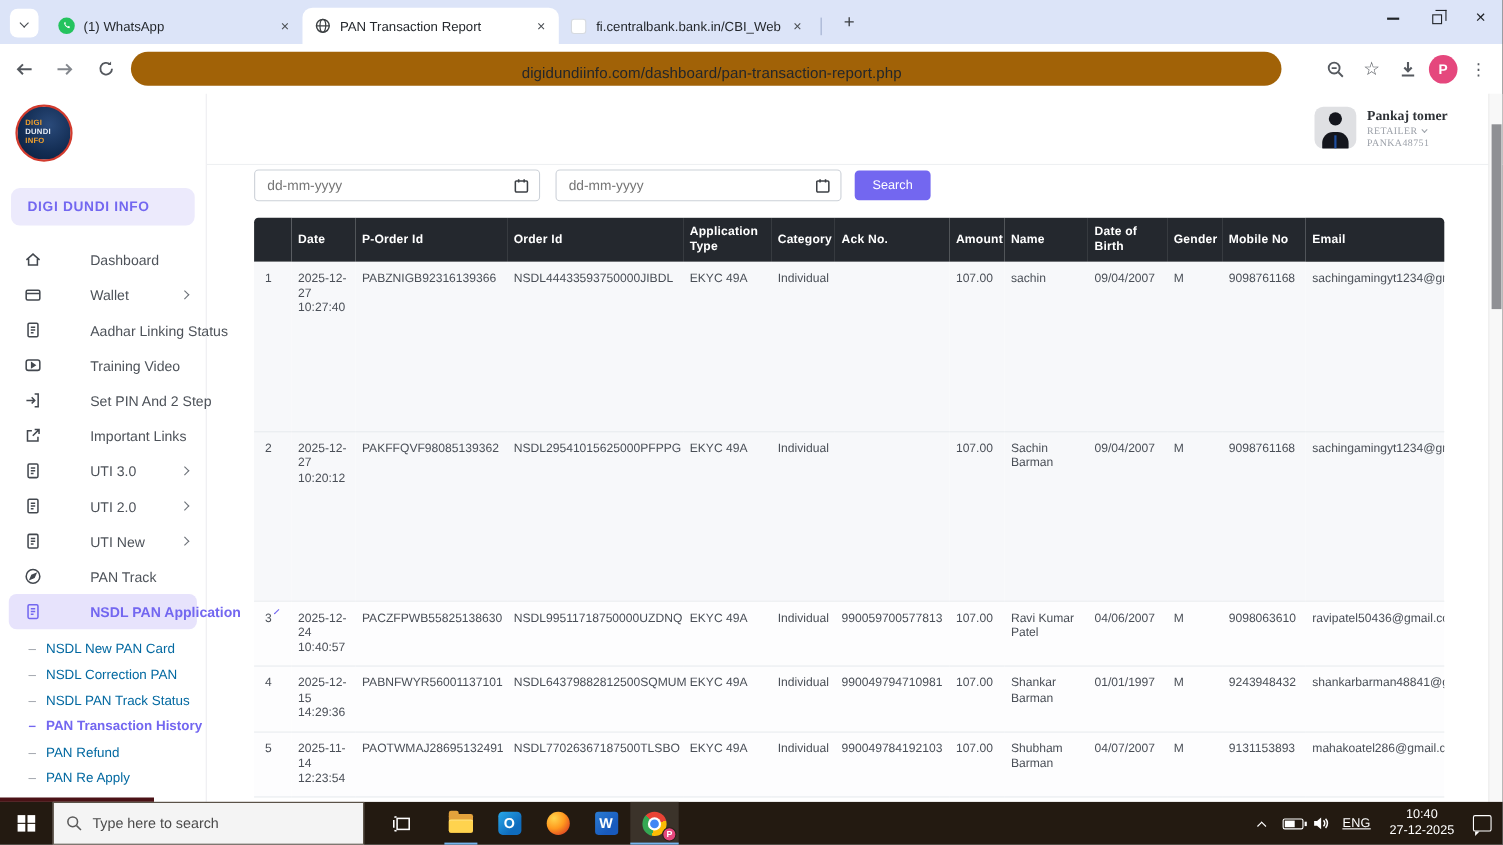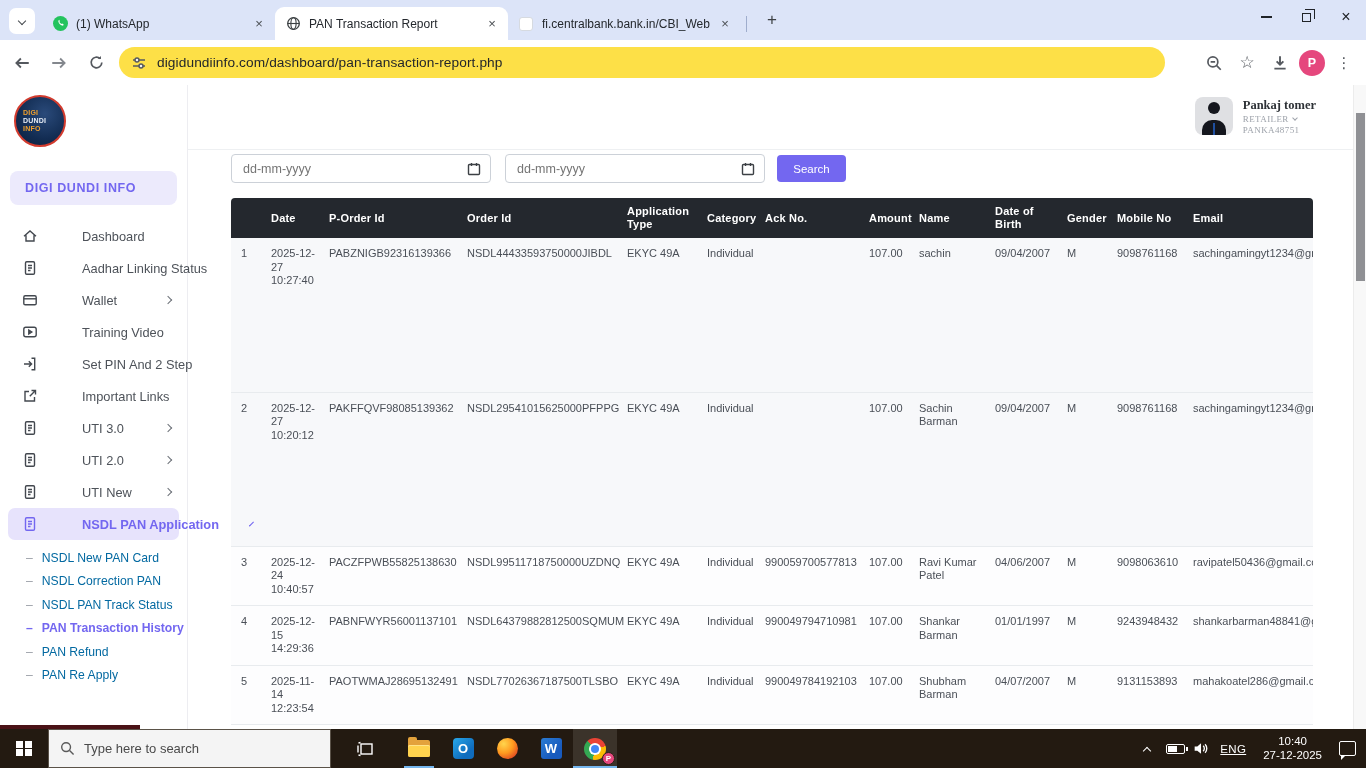--- a/index.html
+++ b/index.html
@@ -32,22 +32,22 @@
   .wbtn { width:40px; height:34px; display:flex; align-items:center; justify-content:center; color:#202328; }
   .wbtn .min-glyph { width:11px; height:1.6px; background:#202328; }
   .wbtn .restore-glyph { width:9px; height:9px; border:1.4px solid #202328; position:relative; }
   .wbtn .restore-glyph:before { content:""; position:absolute; left:2px; bottom:2px; width:9px; height:9px;
     border-top:1.4px solid #202328; border-right:1.4px solid #202328; }
   .wbtn.close-btn { font-size:16px; }
 
   
   .toolbar { height:45px; background:#fff; flex:none; display:flex; align-items:center; position:relative; }
   .navbtn { width:30px; height:30px; margin-left:7px; display:flex; align-items:center; justify-content:center; color:#54585e; }
-  .omnibox { margin-left:8px; width:1046px; height:31px; background:#fde047; border-radius:16px; display:flex; align-items:center;
-    padding:12px 12px; }
+  .omnibox { margin-left:8px; width:1046px; height:31px; background:#a16207; border-radius:16px; display:flex; align-items:center;
+    padding:12px 12px;flex-direction:column; }
   .omnibox .urltext { margin-left:10px; font-size:13.7px; color:#23262a; letter-spacing:.1px; }
   .toolbar-right { position:absolute; right:8px; top:0; height:45px; display:flex; align-items:center; gap:5px; }
   .tico { width:28px; height:28px; display:flex; align-items:center; justify-content:center; color:#55595f; }
   .star-ico { font-size:17px; }
   .profile-badge { width:26px; height:26px; border-radius:50%; background:#e5477d; color:#fff; font-size:12.5px; font-weight:bold;
     display:flex; align-items:center; justify-content:center; }
   .dots { font-size:15px; color:#55595f; letter-spacing:0; }
 
   
   .viewport { flex:1; display:flex; position:relative; overflow:hidden; background:#fff; }
@@ -271,43 +271,43 @@
                 <path d="M2 8.2L8 3l6 5.2M4 7.2V13h8V7.2"></path>
               </svg>
             </span>
             <span class="mi-label">Dashboard</span>
 
           </div>
 
           <div class="menu-item">
             <span class="mi-icon">
               <svg viewBox="0 0 16 16" fill="none" stroke="currentColor" stroke-width="1.4">
+                <rect x="1.8" y="3.8" width="12.4" height="9" rx="1.4"></rect>
+                <path d="M1.8 6.8h12.4"></path>
+              </svg>
+            </span>
+            <span class="mi-label">Wallet</span>
+            <span class="mi-chev chev r"></span>
+
+          </div>
+
+          <div class="menu-item">
+            <span class="mi-icon">
+              <svg viewBox="0 0 16 16" fill="none" stroke="currentColor" stroke-width="1.4">
                 <rect x="3.5" y="1.8" width="9" height="12.4" rx="1.2"></rect>
                 <path d="M6 5.5h4M6 8h4M6 10.5h2.5"></path>
               </svg>
             </span>
             <span class="mi-label">Aadhar Linking Status</span>
 
           </div>
 
           <div class="menu-item">
             <span class="mi-icon">
               <svg viewBox="0 0 16 16" fill="none" stroke="currentColor" stroke-width="1.4">
-                <rect x="1.8" y="3.8" width="12.4" height="9" rx="1.4"></rect>
-                <path d="M1.8 6.8h12.4"></path>
-              </svg>
-            </span>
-            <span class="mi-label">Wallet</span>
-            <span class="mi-chev chev r"></span>
-
-          </div>
-
-          <div class="menu-item">
-            <span class="mi-icon">
-              <svg viewBox="0 0 16 16" fill="none" stroke="currentColor" stroke-width="1.4">
                 <rect x="1.8" y="3.3" width="12.4" height="9.4" rx="2"></rect>
                 <path d="M6.8 6l3 2-3 2z" fill="currentColor"></path>
               </svg>
             </span>
             <span class="mi-label">Training Video</span>
 
           </div>
 
           <div class="menu-item">
             <span class="mi-icon">
@@ -358,20 +358,30 @@
               <svg viewBox="0 0 16 16" fill="none" stroke="currentColor" stroke-width="1.4">
                 <rect x="3.5" y="1.8" width="9" height="12.4" rx="1.2"></rect>
                 <path d="M6 5.5h4M6 8h4M6 10.5h2.5"></path>
               </svg>
             </span>
             <span class="mi-label">UTI New</span>
             <span class="mi-chev chev r"></span>
 
           </div>
 
+          <div class="menu-item">
+            <span class="mi-icon">
+              <svg viewBox="0 0 16 16" fill="none" stroke="currentColor" stroke-width="1.4">
+                <circle cx="8" cy="8" r="6.2"></circle>
+                <path d="M10.5 5.5L9 9l-3.5 1.5L7 7z" fill="currentColor"></path>
+              </svg>
+            </span>
+            <span class="mi-label">PAN Track</span>
+
+          </div>
 
           <div class="menu-item active">
             <span class="mi-icon">
               <svg viewBox="0 0 16 16" fill="none" stroke="currentColor" stroke-width="1.4">
                 <rect x="3.5" y="1.8" width="9" height="12.4" rx="1.2"></rect>
                 <path d="M6 5.5h4M6 8h4M6 10.5h2.5"></path>
               </svg>
             </span>
             <span class="mi-label">NSDL PAN Application</span>
 

